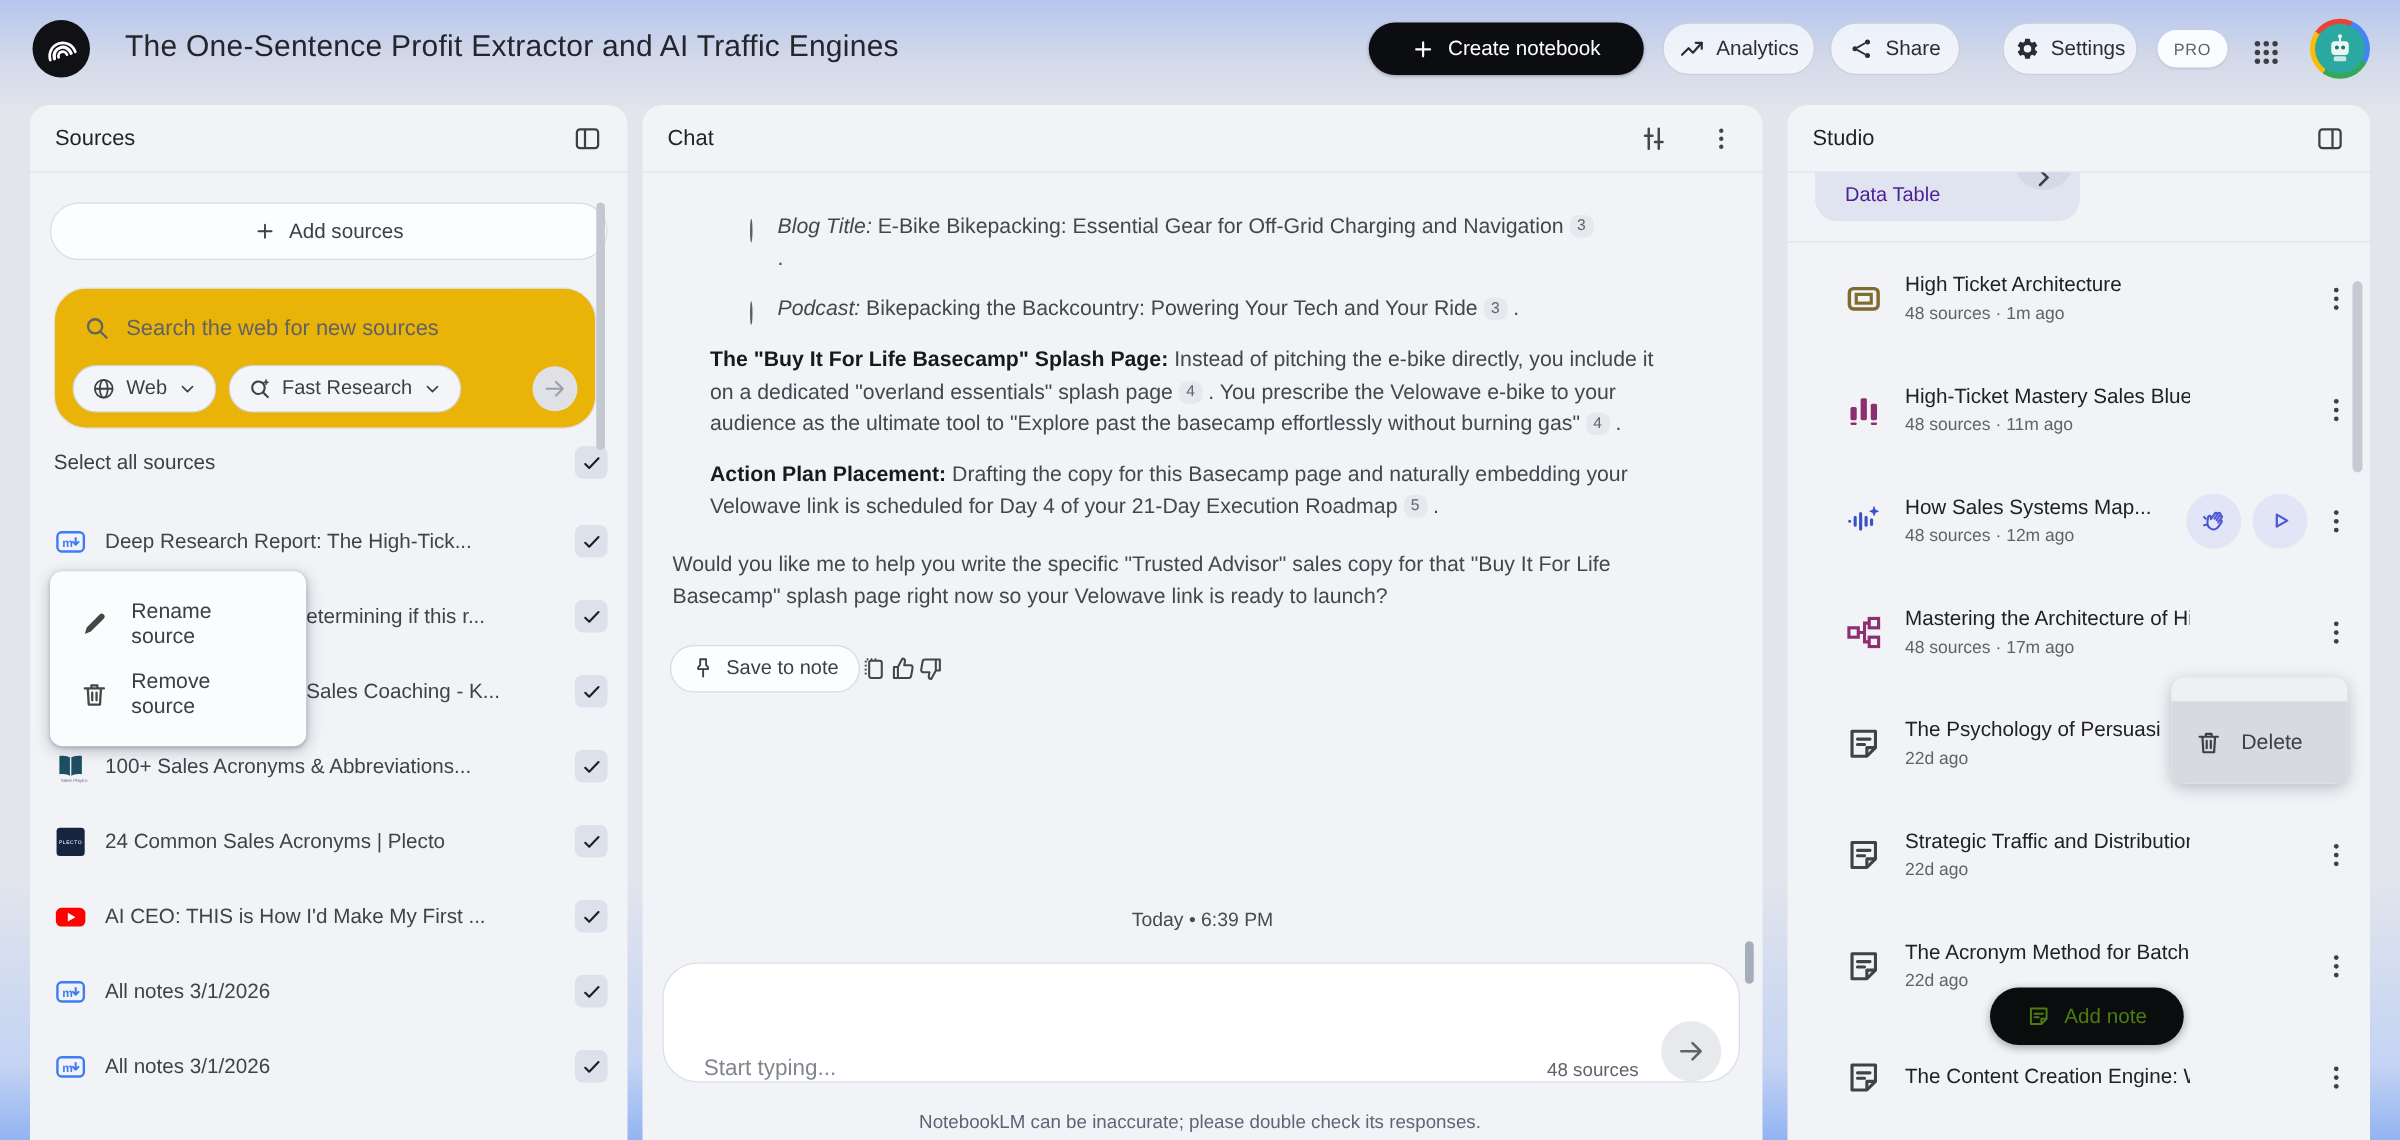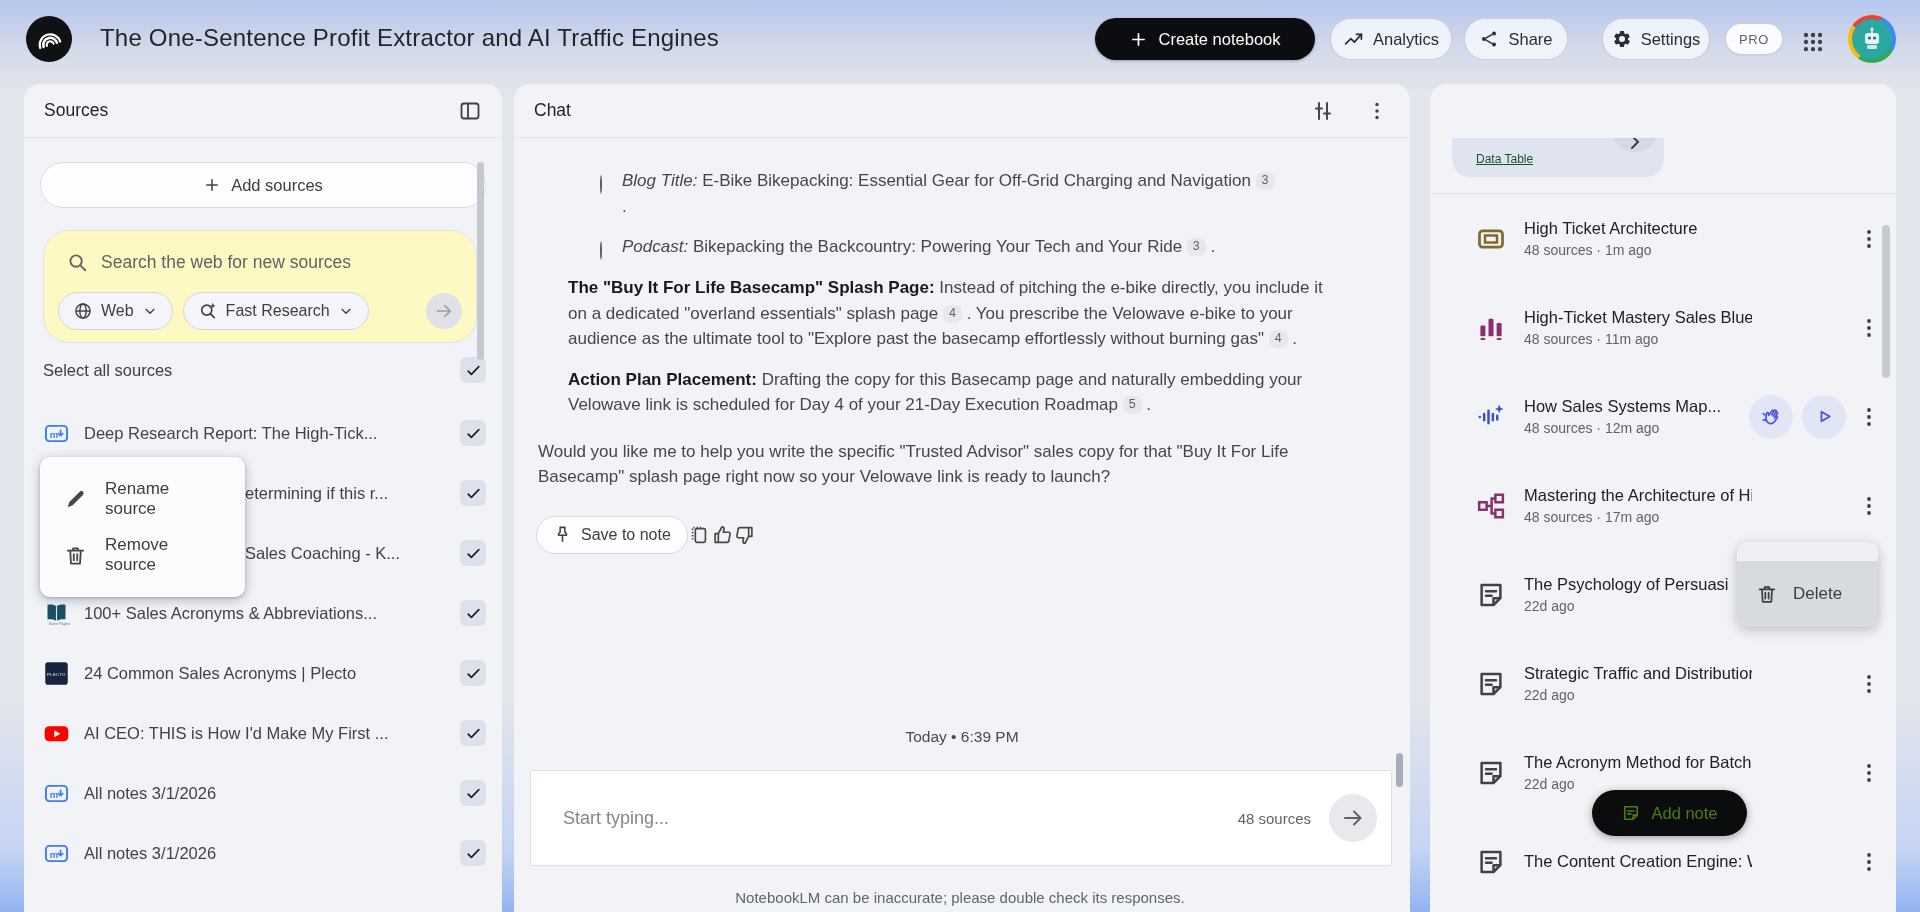--- a/index.html
+++ b/index.html
@@ -33,21 +33,21 @@
   .panel { position:absolute; top:84px; height:907px; background:#f2f3f6; border-radius:16px; overflow:hidden; }
   #sources-panel { left:24px; width:478px; }
   #chat-panel { left:514px; width:896px; }
   #studio-panel { left:1430px; width:466px; }
   .panel-header { height:54px; display:flex; align-items:center; padding:0 20px; border-bottom:1px solid #e2e4e9; font-size:17.5px; color:#1f2124; }
   .panel-header .ph-spacer { flex:1; }
   .ph-icon { width:24px; height:24px; color:#3c4043; cursor:pointer; }
 
   
   #add-sources-btn { position:absolute; left:16px; right:16px; top:78px; height:46px; border-radius:23px; background:#fcfdff; border:1px solid #d9dce3; display:flex; align-items:center; justify-content:center; gap:10px; font-size:16.5px; color:#3c4043; cursor:pointer; }
-  #search-card { position:absolute; left:19px; right:25px; top:146px; height:113px; border-radius:26px; background:#fef9c3; border:1px solid #dfe2e8; }
+  #search-card { position:absolute; left:19px; right:25px; top:146px; height:113px; border-radius:26px; background:#eab308; border:1px solid #dfe2e8; }
   #search-row { position:absolute; left:22px; top:16px; right:20px; height:30px; display:flex; align-items:center; gap:13px; color:#5f6368; }
   #search-input { border:none; outline:none; background:transparent; font-size:17.5px; color:#3c4043; font-family:"Liberation Sans",sans-serif; flex:1; }
   #search-input::placeholder { color:#5f6368; }
   #filters-row { position:absolute; left:14px; right:14px; bottom:12px; height:38px; display:flex; align-items:center; gap:10px; }
   .chip { height:38px; border-radius:19px; border:1px solid #d2d6de; background:#f4f5f8; display:flex; align-items:center; gap:8px; padding:0 14px; font-size:16px; color:#3c4043; cursor:pointer; }
   #send-search { margin-left:auto; width:36px; height:36px; border-radius:50%; background:#dfe1e6; color:#9aa0a6; display:flex; align-items:center; justify-content:center; cursor:pointer; }
   #select-all-row { position:absolute; left:19px; right:16px; top:272px; height:28px; display:flex; align-items:center; font-size:16.5px; color:#3c4043; }
   #select-all-row .sp { flex:1; }
   #sources-list { position:absolute; left:0; right:0; top:319px; }
   .src-row { height:60px; display:flex; align-items:center; padding:0 16px 0 19px; }
@@ -72,31 +72,31 @@
   .marker .dot { width:6px; height:6px; border-radius:50%; background:#45484e; }
   .marker .circ { width:7px; height:7px; border-radius:50%; border:1.6px solid #5b5e64; background:transparent; }
   .blk-text { flex:1; font-size:17px; line-height:25.5px; color:#43474d; }
   .seg-b { font-weight:bold; color:#17191c; }
   .seg-i { font-style:italic; }
   .cite { display:inline-block; min-width:14px; padding:1px 6px 2px; border-radius:7px; background:#e6e8ed; color:#5f6368; font-size:12.5px; line-height:15px; text-align:center; vertical-align:2px; cursor:pointer; }
   #answer-actions { display:flex; align-items:center; margin:26px 1px 0 22px;text-align:center; }
   #save-note-btn { height:38px; border-radius:20px; background:#fcfdff; border:1px solid #d7dadf; display:flex; align-items:center; gap:9px; padding:0 16px; font-size:16px; color:#3c4043; cursor:pointer; }
   .act-icon { width:23px; height:23px; color:#444746; cursor:pointer; }
   #chat-time { position:absolute; left:0; right:0; top:644px; text-align:center; font-size:15.5px; color:#474b50; }
-  #chat-inputbar { position:absolute; left:16px; right:18px; top:686px; height:96px; border-radius:3px; background:#ffffff; border:1px solid #dadfe8; display:flex; align-items:center; padding:0 14px 0 32px; }
+  #chat-inputbar { position:absolute; left:16px; right:18px; top:686px; height:96px; border-radius:28px; background:#ffffff; border:1px solid #dadfe8; display:flex; align-items:flex-end; padding:0 14px 0 32px; }
   #chat-input { flex:1; border:none; outline:none; font-size:18px; color:#3c4043; font-family:"Liberation Sans",sans-serif; background:transparent; }
   #chat-input::placeholder { color:#82878d; }
   #src-count { font-size:15px; color:#5f6368; margin-right:18px; white-space:nowrap; }
   #send-btn { width:48px; height:48px; border-radius:50%; background:#e7e9ed; color:#5f6368; display:flex; align-items:center; justify-content:center; cursor:pointer; }
   #chat-scrollbar { position:absolute; right:7px; top:669px; width:7px; height:34px; border-radius:4px; background:#a7aebb; }
 
   
   #chip-clip { position:absolute; left:0; right:0; top:54px; height:40px; overflow:hidden; }
   #data-table-chip { position:absolute; left:22px; top:-18px; width:212px; height:57px; border-radius:18px; background:#e0e4f1; }
-  #data-table-chip .lbl { position:absolute; left:24px; bottom:11px; font-size:12px; color:#14532d;text-decoration:underline; }
+  #data-table-chip .lbl { position:absolute; left:24px; bottom:11px; font-size:16px; color:#4c1d95; }
   #chip-circle { position:absolute; right:5px; top:-16px; width:48px; height:48px; border-radius:50%; background:#d4d9e7; display:flex; align-items:flex-end; justify-content:center; color:#3c4043; }
   #studio-divider { position:absolute; left:0; right:0; top:109px; border-top:1px solid #e2e4e9; }
   #studio-list { position:absolute; left:0; right:0; top:110px; bottom:0; overflow:hidden; }
   .st-row { height:89px; display:flex; align-items:center; padding:0 20px 0 46px; }
   .st-ico { width:30px; height:30px; margin-right:18px; flex:0 0 auto; }
   .st-txt { min-width:0; }
   .st-title { font-size:16.5px; color:#202124; white-space:nowrap; overflow:hidden; max-width:228px; }
   .st-meta { font-size:14px; color:#5f6368; margin-top:4px; white-space:nowrap; }
   .st-sp { flex:1; }
   .st-act { width:44px; height:44px; border-radius:50%; background:#e2e5f5; color:#4a55d6; display:flex; align-items:center; justify-content:center; margin-left:9px; cursor:pointer; flex:0 0 auto; }
@@ -484,20 +484,30 @@
         <svg width="24" height="24" viewBox="0 0 24 24" fill="none" stroke="currentColor" stroke-width="2" stroke-linecap="round" stroke-linejoin="round">
             <path d="M4 12h15M13 5.5L19.5 12 13 18.5"></path>
           </svg>
       </div>
     </div>
 
     <div id="chat-scrollbar"></div>
   </div>
 
   <div id="studio-panel" class="panel">
+    <div class="panel-header">
+      <span>Studio</span>
+      <span class="ph-spacer"></span>
+      <span class="ph-icon icon">
+        <svg width="24" height="24" viewBox="0 0 24 24" fill="none" stroke="currentColor" stroke-width="1.8">
+            <rect x="3.5" y="4.5" width="17" height="15" rx="2.5"></rect>
+            <line x1="14" y1="4.5" x2="14" y2="19.5"></line>
+          </svg>
+      </span>
+    </div>
 
     <div id="chip-clip">
       <div id="data-table-chip">
         <span class="lbl">Data Table</span>
         <span id="chip-circle">
           <svg width="16" height="20" viewBox="0 0 16 20" fill="none" stroke="currentColor" stroke-width="2" stroke-linecap="round">
               <path d="M5 4l6 6-6 6"></path>
             </svg>
         </span>
       </div>

